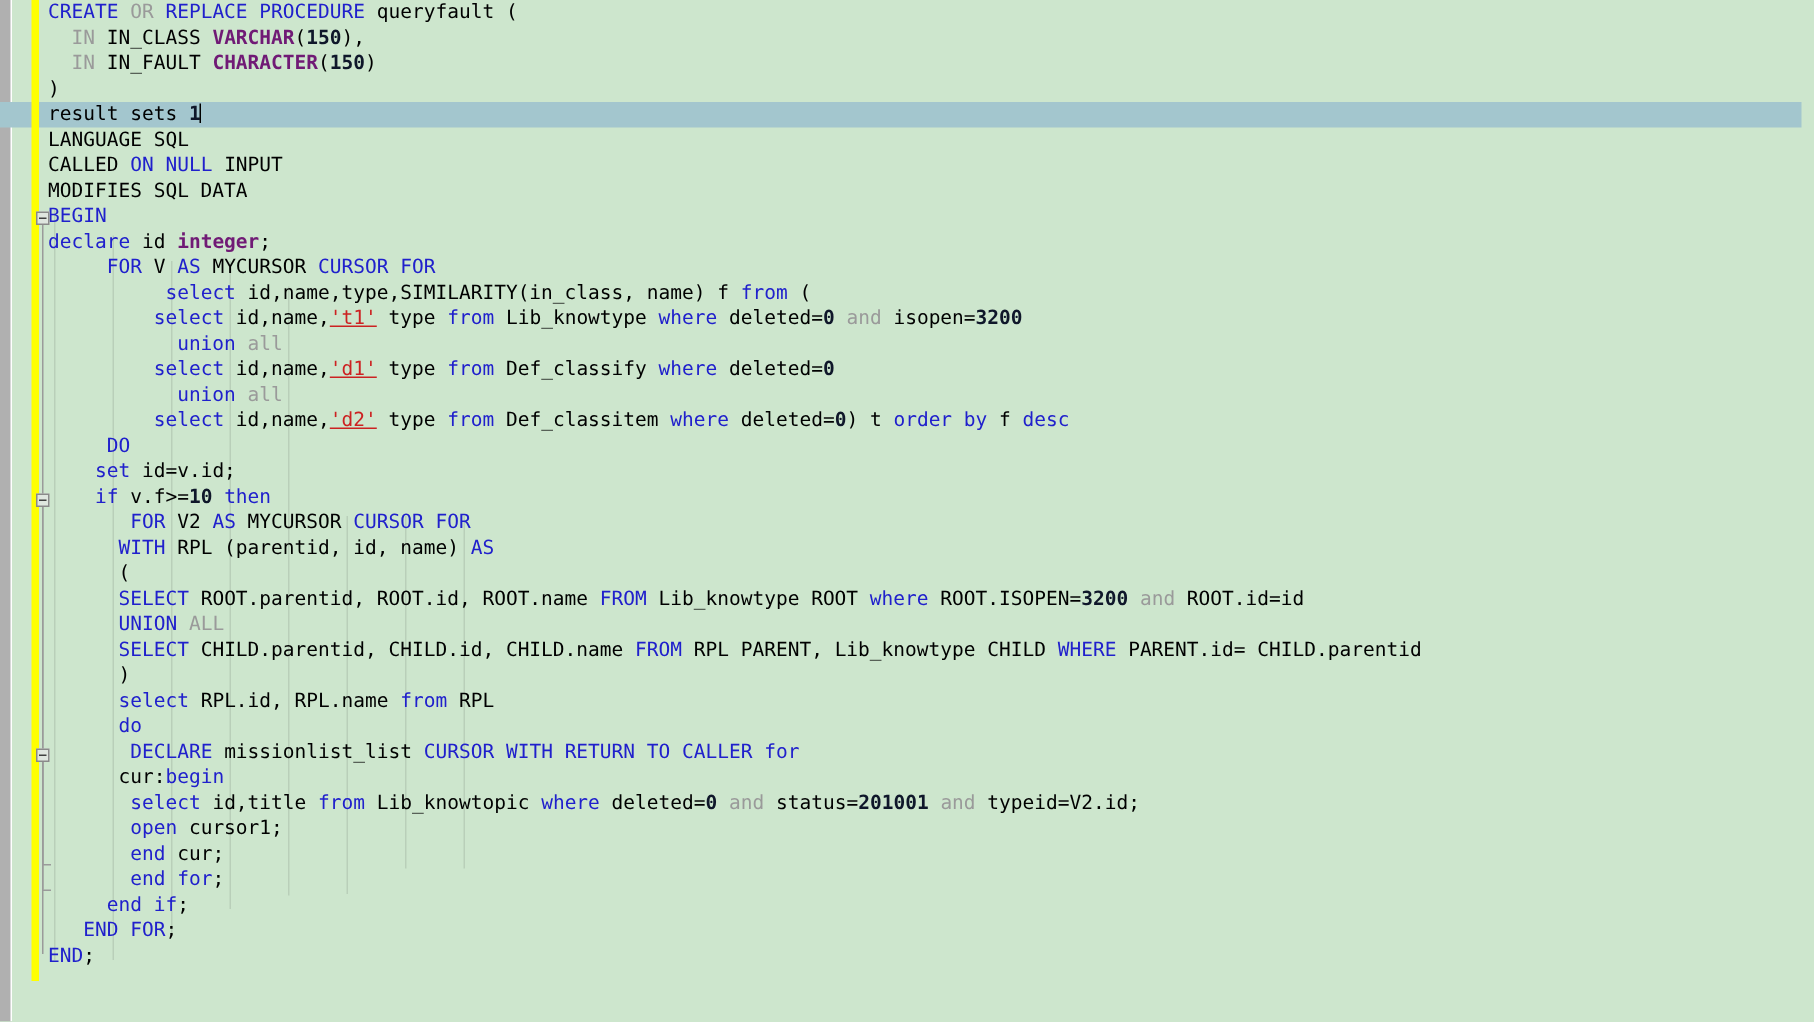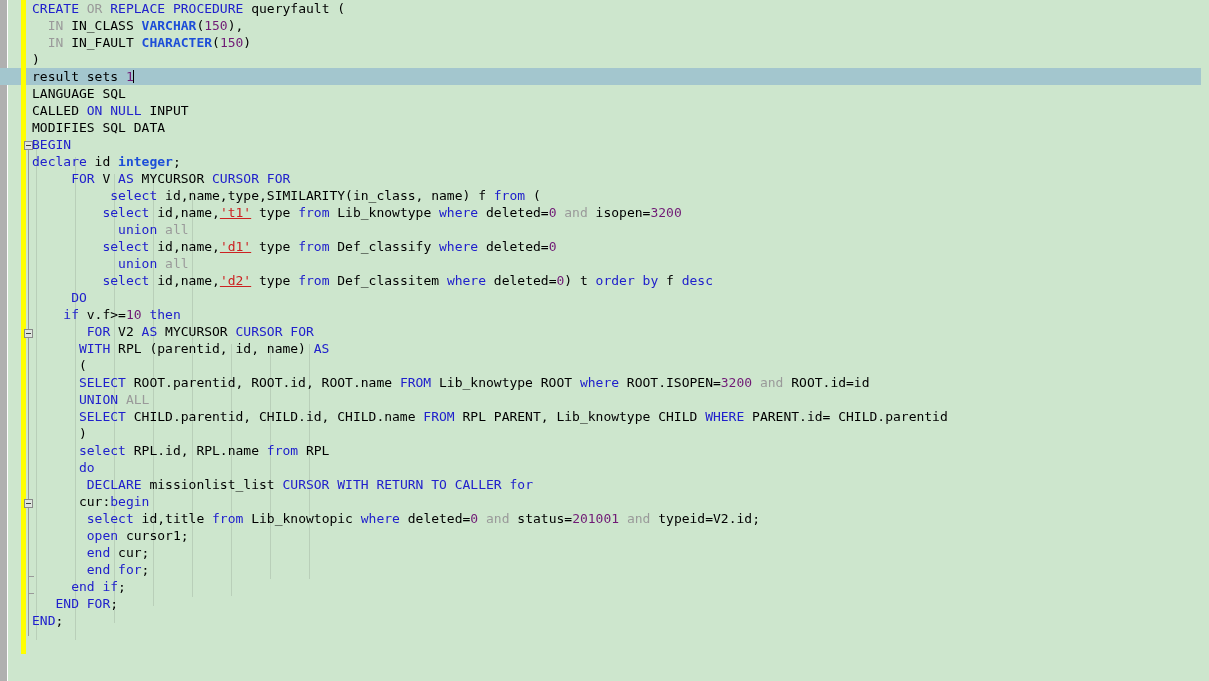--- a/index.html
+++ b/index.html
@@ -111,22 +111,22 @@
     display: inline-block;
     width: 1px;
     height: 13px;
     background: #000;
     vertical-align: -2px;
     margin-left: -1px;
   }
   
   .kw   { color: #2020cc; }           
   .dim  { color: #9a9a9a; }           
-  .type { color: #1d4ed8; font-weight: bold; }   
-  .num  { color: #701a75; font-weight: normal; }   
+  .type { color: #701a75; font-weight: bold; }   
+  .num  { color: #0f172a; font-weight: bold; }   
   .str  { color: #cc2222; text-decoration: underline; }
 </style>
 </head>
 <body>
 
 <div id="editor">
 
   <div class="edge-strip"></div>
   <div class="fold-gutter"></div>
   <div class="change-bar"></div>
@@ -164,20 +164,21 @@
       <div class="row"><span class="code"><span class="kw">BEGIN</span></span></div>
       <div class="row"><span class="code"><span class="kw">declare</span><span> id </span><span class="type">integer</span><span>;</span></span></div>
       <div class="row"><span class="code"><span>     </span><span class="kw">FOR</span><span> V </span><span class="kw">AS</span><span> MYCURSOR </span><span class="kw">CURSOR</span><span> </span><span class="kw">FOR</span></span></div>
       <div class="row"><span class="code"><span>          </span><span class="kw">select</span><span> id,name,type,SIMILARITY(in_class, name) f </span><span class="kw">from</span><span> (</span></span></div>
       <div class="row"><span class="code"><span>         </span><span class="kw">select</span><span> id,name,</span><span class="str">'t1'</span><span> type </span><span class="kw">from</span><span> Lib_knowtype </span><span class="kw">where</span><span> deleted=</span><span class="num">0</span><span> </span><span class="dim">and</span><span> isopen=</span><span class="num">3200</span></span></div>
       <div class="row"><span class="code"><span>           </span><span class="kw">union</span><span> </span><span class="dim">all</span></span></div>
       <div class="row"><span class="code"><span>         </span><span class="kw">select</span><span> id,name,</span><span class="str">'d1'</span><span> type </span><span class="kw">from</span><span> Def_classify </span><span class="kw">where</span><span> deleted=</span><span class="num">0</span></span></div>
       <div class="row"><span class="code"><span>           </span><span class="kw">union</span><span> </span><span class="dim">all</span></span></div>
       <div class="row"><span class="code"><span>         </span><span class="kw">select</span><span> id,name,</span><span class="str">'d2'</span><span> type </span><span class="kw">from</span><span> Def_classitem </span><span class="kw">where</span><span> deleted=</span><span class="num">0</span><span>) t </span><span class="kw">order</span><span> </span><span class="kw">by</span><span> f </span><span class="kw">desc</span></span></div>
       <div class="row"><span class="code"><span>     </span><span class="kw">DO</span></span></div>
+      <div class="row"><span class="code"><span>    </span><span class="kw">set</span><span> id=v.id;</span></span></div>
       <div class="row"><span class="code"><span>    </span><span class="kw">if</span><span> v.f&gt;=</span><span class="num">10</span><span> </span><span class="kw">then</span></span></div>
       <div class="row"><span class="code"><span>       </span><span class="kw">FOR</span><span> V2 </span><span class="kw">AS</span><span> MYCURSOR </span><span class="kw">CURSOR</span><span> </span><span class="kw">FOR</span></span></div>
       <div class="row"><span class="code"><span>      </span><span class="kw">WITH</span><span> RPL (parentid, id, name) </span><span class="kw">AS</span></span></div>
       <div class="row"><span class="code"><span>      (</span></span></div>
       <div class="row"><span class="code"><span>      </span><span class="kw">SELECT</span><span> ROOT.parentid, ROOT.id, ROOT.name </span><span class="kw">FROM</span><span> Lib_knowtype ROOT </span><span class="kw">where</span><span> ROOT.ISOPEN=</span><span class="num">3200</span><span> </span><span class="dim">and</span><span> ROOT.id=id</span></span></div>
       <div class="row"><span class="code"><span>      </span><span class="kw">UNION</span><span> </span><span class="dim">ALL</span></span></div>
       <div class="row"><span class="code"><span>      </span><span class="kw">SELECT</span><span> CHILD.parentid, CHILD.id, CHILD.name </span><span class="kw">FROM</span><span> RPL PARENT, Lib_knowtype CHILD </span><span class="kw">WHERE</span><span> PARENT.id= CHILD.parentid</span></span></div>
       <div class="row"><span class="code"><span>      )</span></span></div>
       <div class="row"><span class="code"><span>      </span><span class="kw">select</span><span> RPL.id, RPL.name </span><span class="kw">from</span><span> RPL</span></span></div>
       <div class="row"><span class="code"><span>      </span><span class="kw">do</span></span></div>

